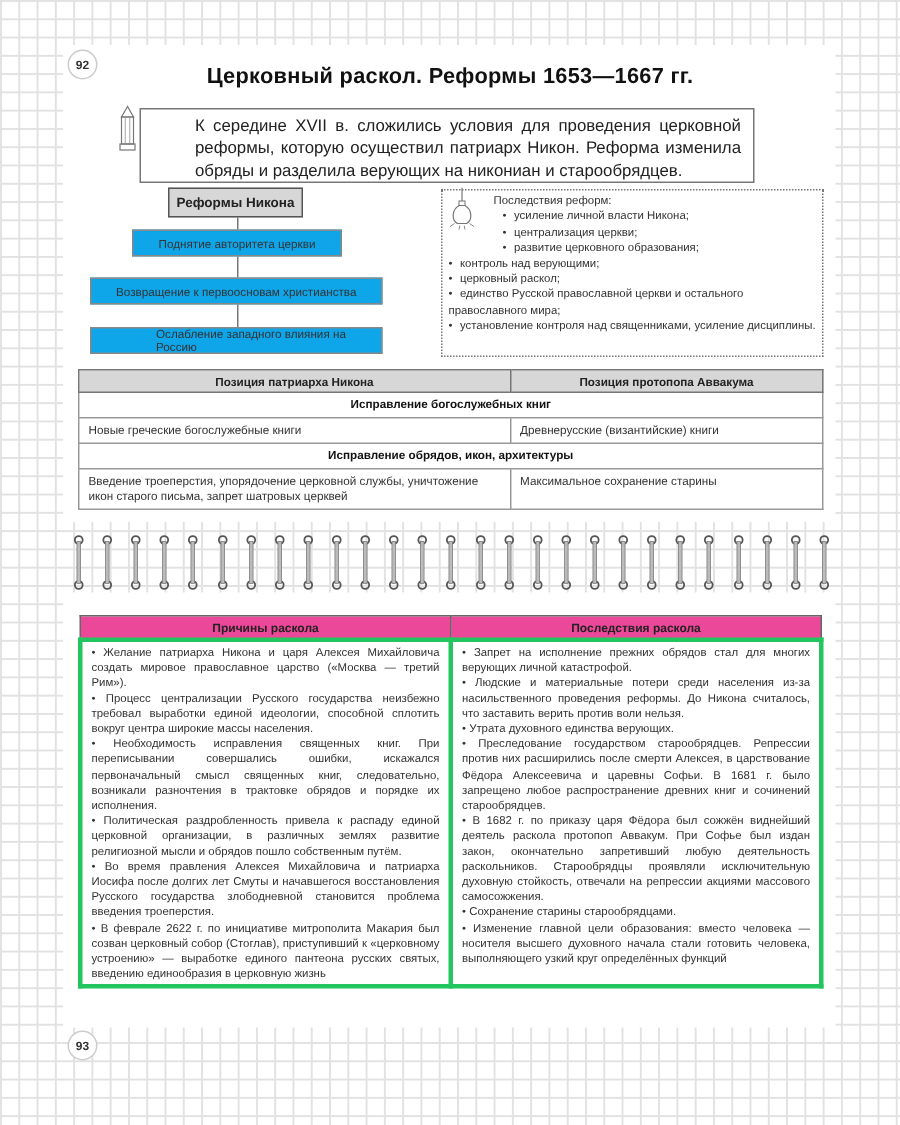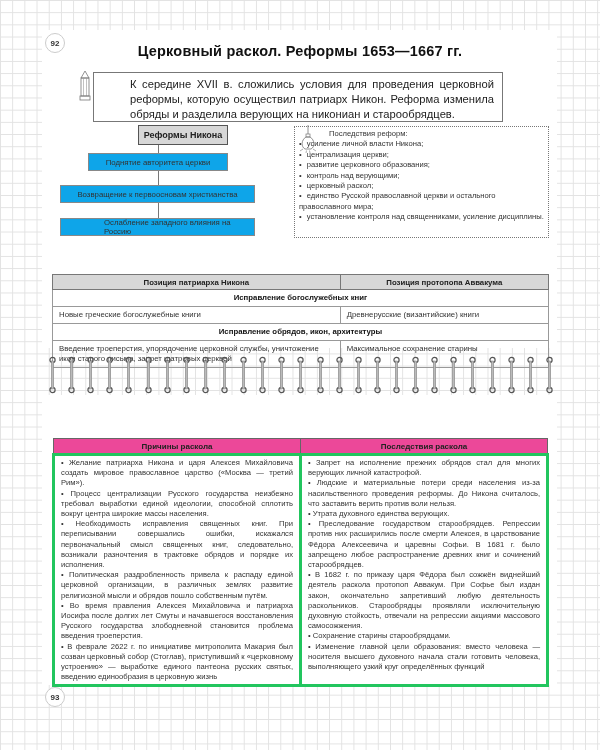--- a/index.html
+++ b/index.html
@@ -57,21 +57,21 @@
     left: 78px; top: 70px;
     width: 14px; height: 34px;
   }
 
   .reforms-head {
     position: absolute;
     left: 112px; top: 125px; width: 90px; height: 20px;
     background: #d7d7d7;
     border: 1px solid #555;
     font-size: 9px; font-weight: bold;
-    display: flex; align-items: center; justify-content: center; margin-left: 26px;
+    display: flex; align-items: center; justify-content: center;
   }
   .reform-box {
     position: absolute;
     border: 1px solid #888;
     background: #0ea5e9;
     font-size: 7.8px;
     display: flex; align-items: center; justify-content: center;
     color: #333;
   }
   .rb1 { left: 88px; top: 153px; width: 140px; height: 18px; }
@@ -88,24 +88,24 @@
     border: 1px dotted #777;
     font-size: 7.6px;
     line-height: 10.4px;
     padding: 2px 4px;
     color: #333;
   }
   .bulb { position: absolute; left: 298px; top: 125px; width: 20px; height: 30px; }
   .cons-title { margin-left: 30px; }
   .cons-list { list-style: none; }
   .cons-list li { text-indent: 0; }
-  .cons-list li.ind { }
+  .cons-list li.ind { margin-left: 36px; }
   .cons-list li::before { content: "•"; margin-right: 5px; }
 
-  table { border-collapse: collapse; position: absolute; margin-top: 28px; }
+  table { border-collapse: collapse; position: absolute; }
   .pos-table {
     left: 52px; top: 246px; width: 497px;
     font-size: 7.8px;
     border: 1px solid #777;
   }
   .pos-table th {
     background: #d7d7d7;
     font-weight: bold;
     height: 15px;
     border: 1px solid #777;

